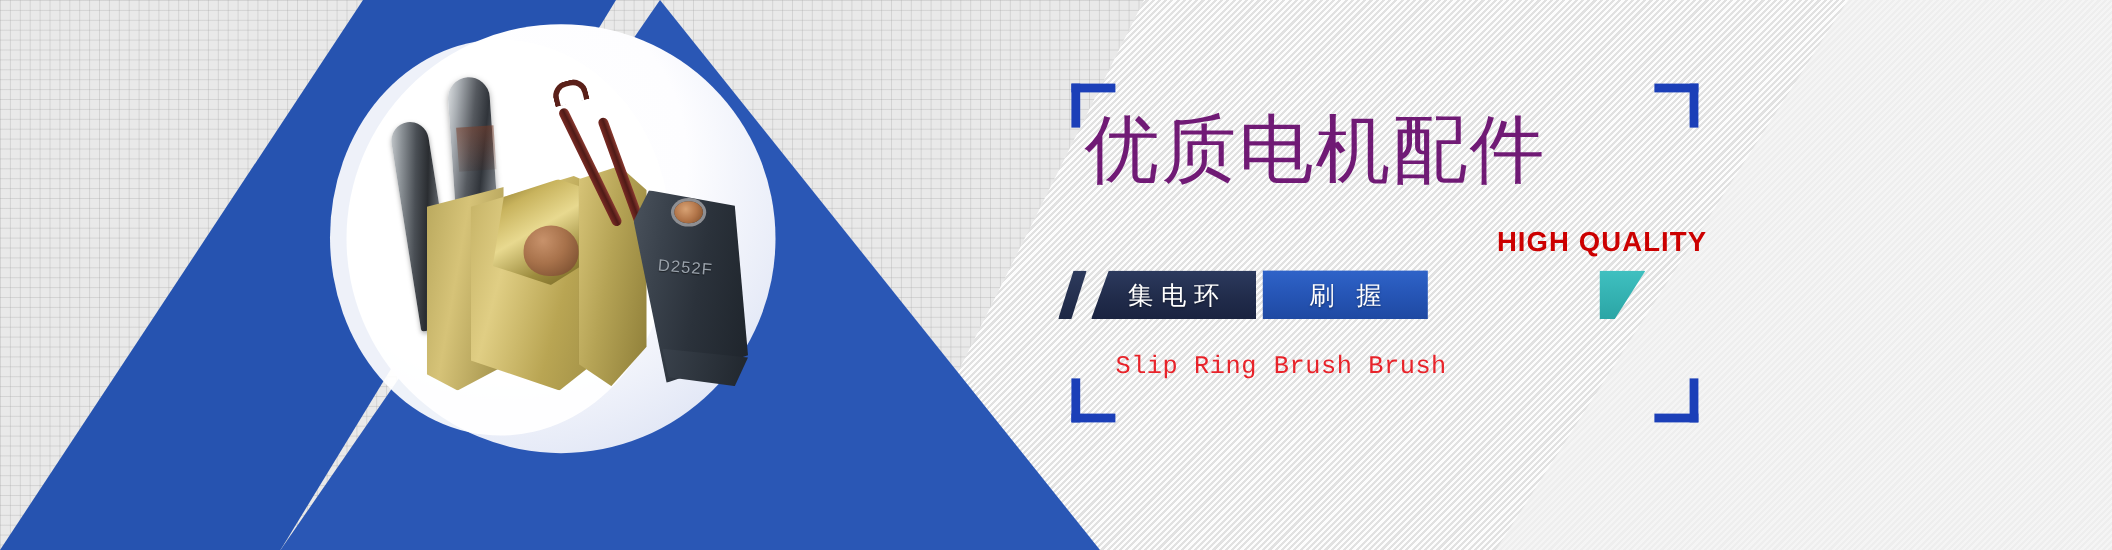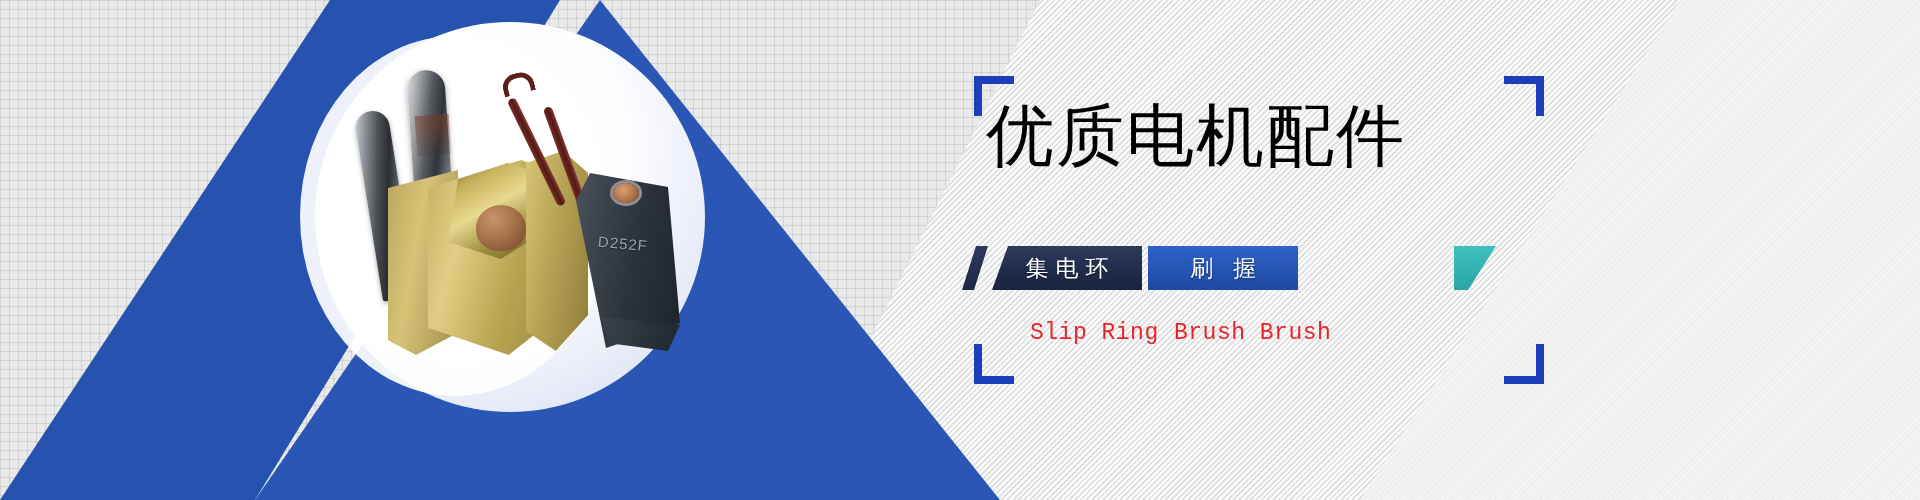--- a/index.html
+++ b/index.html
@@ -168,21 +168,21 @@
   .br-tr{left:540px;top:18px;}
   .br-tr .h{right:0;top:0;}  .br-tr .v{right:0;top:0;}
   .br-bl{left:14px;top:282px;}
   .br-bl .h{left:0;bottom:0;} .br-bl .v{left:0;bottom:0;}
   .br-br{left:540px;top:282px;}
   .br-br .h{right:0;bottom:0;} .br-br .v{right:0;bottom:0;}
 
   .title{
     position:absolute;left:26px;top:44px;
     font-family:"Liberation Serif","DejaVu Serif",serif;
-    font-size:68px;line-height:1;color:#000000;
+    font-size:68px;line-height:1;color:#701a75;
     letter-spacing:2px;white-space:nowrap;
   }
   .subtitle{
     position:absolute;right:8px;top:148px;
     font-size:25px;font-weight:bold;color:#cc0000;
     letter-spacing:1px;white-space:nowrap;
     font-family:"Liberation Sans", sans-serif;
   }
 
   
@@ -216,21 +216,20 @@
     background:linear-gradient(180deg,#3fc0c0,#2ba5a5);
     clip-path:polygon(0 0, 42px 0, 14px 100%, 0 100%);
   }
 
   .en-row{position:absolute;left:2px;top:262px;width:560px;height:34px;}
   .en{
     position:absolute;top:0;
     color:#e8232a;font-size:23px;letter-spacing:.5px;
     font-family:"Liberation Mono","DejaVu Sans Mono",monospace;
     white-space:nowrap;
-    margin-left:16px;
   }
   .en-1{left:52px;}
   .en-2{left:196px;}
   .en-3{left:348px;}
 </style>
 </head>
 <body>
 
 <div class="banner">
 
@@ -280,20 +279,21 @@
     <div class="bracket br-bl">
       <i class="h"></i>
         <i class="v"></i>
     </div>
     <div class="bracket br-br">
       <i class="h"></i>
         <i class="v"></i>
     </div>
 
     <div class="title">优质电机配件</div>
+    <div class="subtitle">HIGH QUALITY</div>
 
     <div class="tabs">
       <div class="tab-sliver"></div>
       <div class="tab tab-1">集电环</div>
       <div class="tab tab-2">刷 握</div>
       <div class="tab-tail"></div>
     </div>
 
     <div class="en-row">
       <div class="en en-1">Slip Ring</div>

